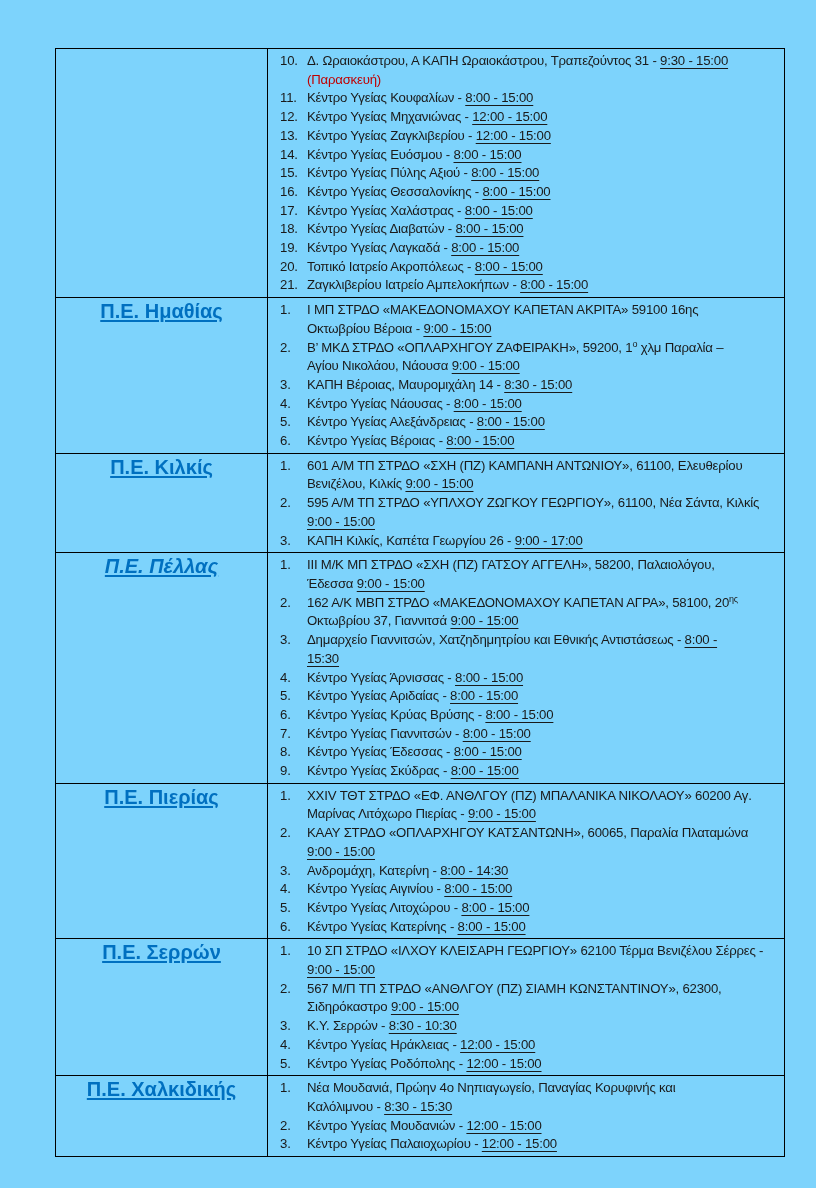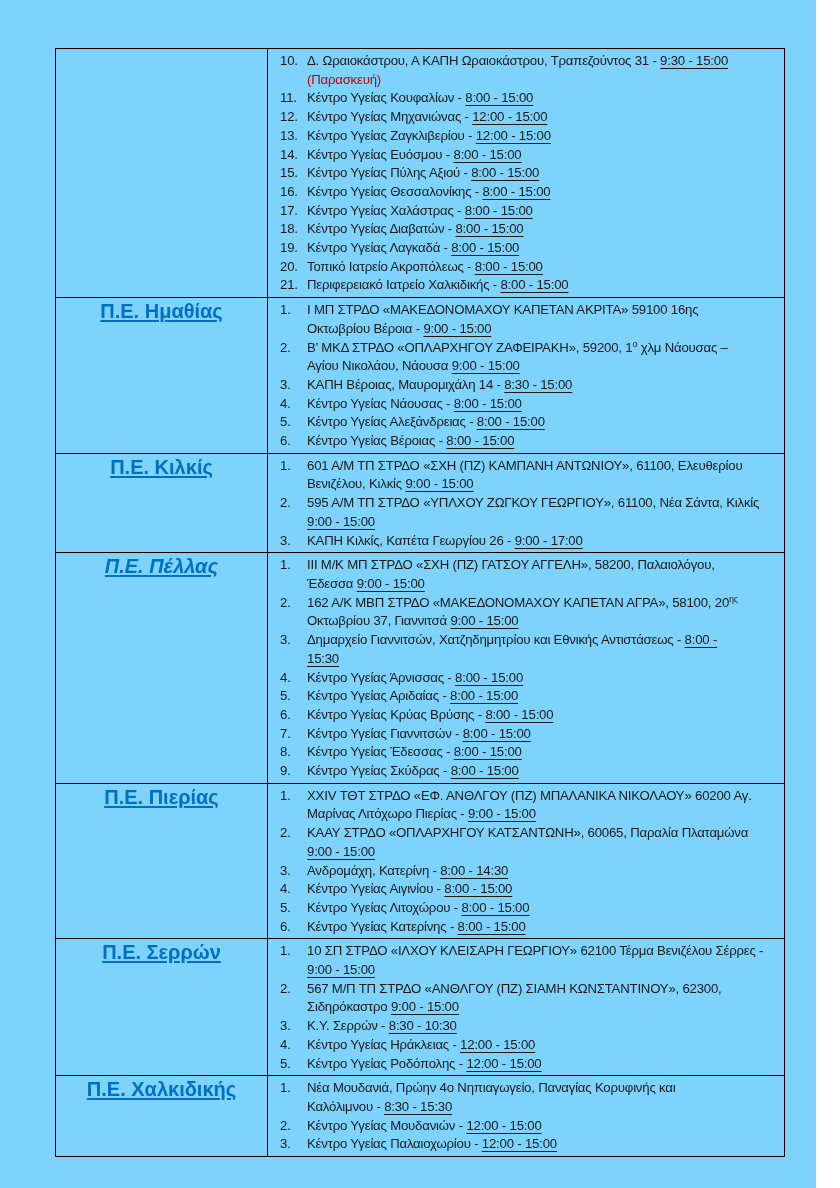--- a/index.html
+++ b/index.html
@@ -110,39 +110,39 @@
             </div>
             <div class="item">
               <span class="num">20.</span>
               <div class="content">
                 <div class="line"><span>Τοπικό Ιατρείο Ακροπόλεως - </span><span class="u">8:00 - 15:00</span></div>
               </div>
             </div>
             <div class="item">
               <span class="num">21.</span>
               <div class="content">
-                <div class="line"><span>Περιφερειακό Ιατρείο Χαλκιδικής - </span><span class="u">8:00 - 15:00</span></div>
+                <div class="line"><span>Ζαγκλιβερίου Ιατρείο Αμπελοκήπων - </span><span class="u">8:00 - 15:00</span></div>
               </div>
             </div>
           </td>
         </tr>
         <tr>
           <td class="region-cell"><span class="region-label" style="color: rgb(0, 112, 192);">Π.Ε. Ημαθίας</span></td>
           <td class="items-cell">
             <div class="item">
               <span class="num">1.</span>
               <div class="content">
                 <div class="line"><span>Ι ΜΠ ΣΤΡΔΟ «ΜΑΚΕΔΟΝΟΜΑΧΟΥ ΚΑΠΕΤΑΝ ΑΚΡΙΤΑ» 59100 16ης</span></div>
                 <div class="line"><span>Οκτωβρίου Βέροια - </span><span class="u">9:00 - 15:00</span></div>
               </div>
             </div>
             <div class="item">
               <span class="num">2.</span>
               <div class="content">
-                <div class="line"><span>Β’ ΜΚΔ ΣΤΡΔΟ «ΟΠΛΑΡΧΗΓΟΥ ΖΑΦΕΙΡΑΚΗ», 59200, 1</span><span class="sup">ο</span><span> χλμ Νάουσας –</span></div>
+                <div class="line"><span>Β’ ΜΚΔ ΣΤΡΔΟ «ΟΠΛΑΡΧΗΓΟΥ ΖΑΦΕΙΡΑΚΗ», 59200, 1</span><span class="sup">ο</span><span> χλμ Παραλία –</span></div>
                 <div class="line"><span>Αγίου Νικολάου, Νάουσα </span><span class="u">9:00 - 15:00</span></div>
               </div>
             </div>
             <div class="item">
               <span class="num">3.</span>
               <div class="content">
                 <div class="line"><span>ΚΑΠΗ Βέροιας, Μαυρομιχάλη 14 - </span><span class="u">8:30 - 15:00</span></div>
               </div>
             </div>
             <div class="item">

